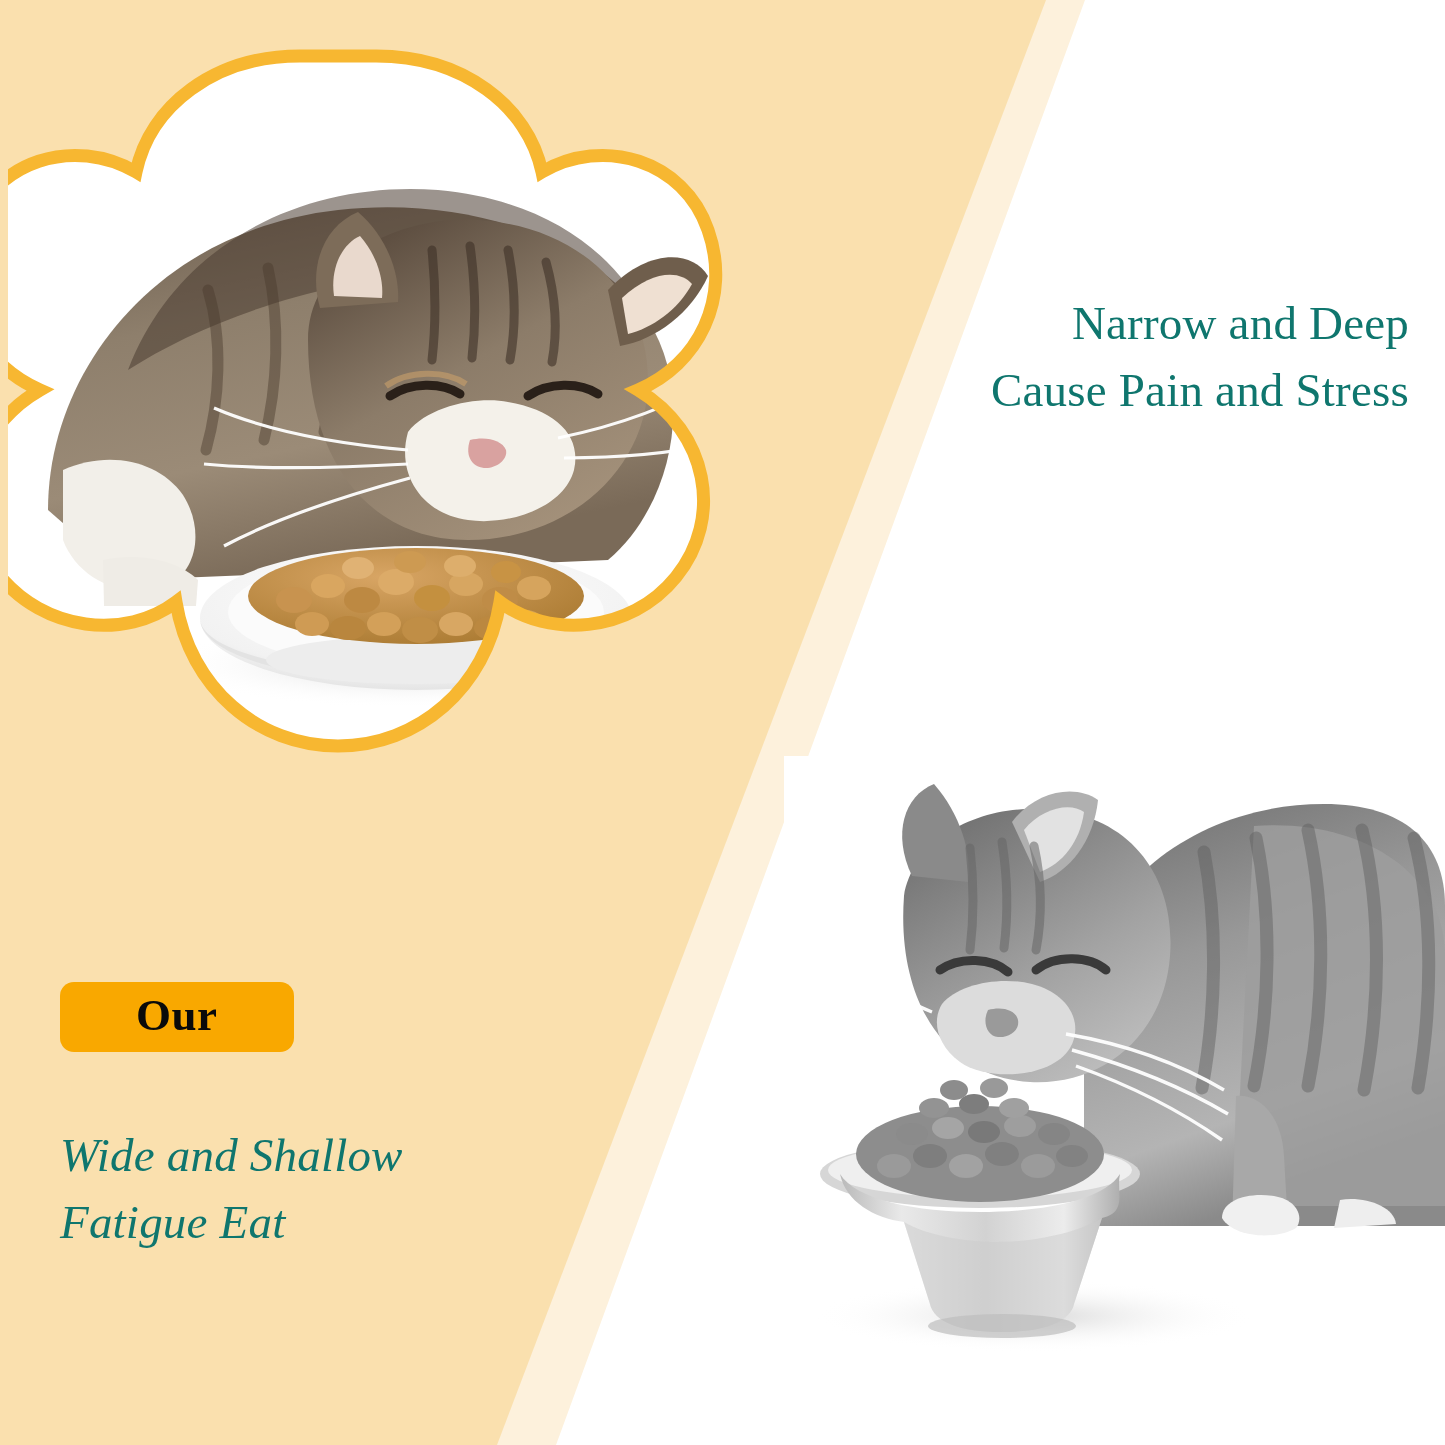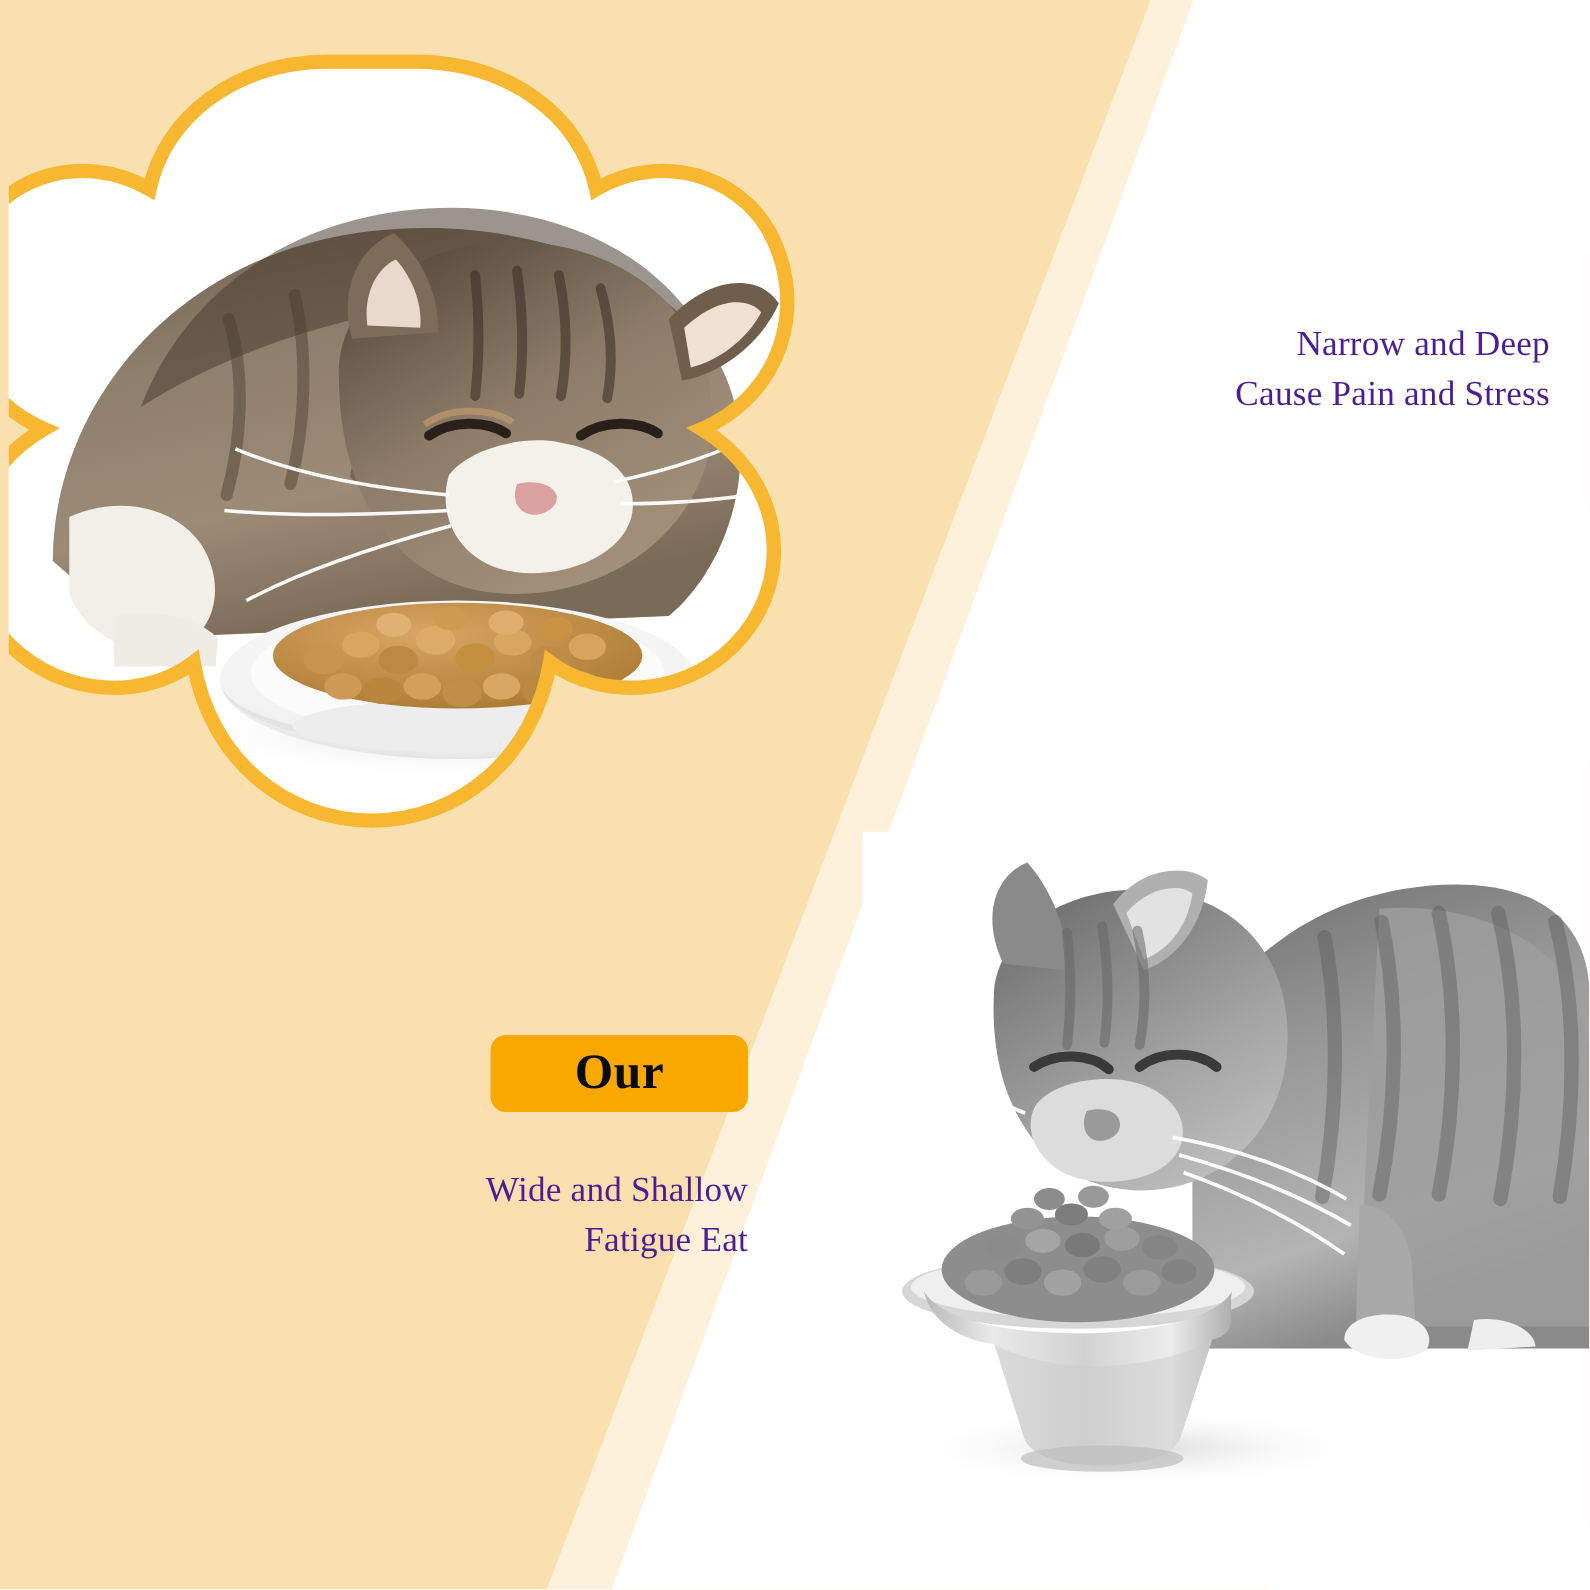--- a/index.html
+++ b/index.html
@@ -71,37 +71,37 @@
     font-size: 45px;
     line-height: 1;
     color: #0a0a0a;
     letter-spacing: .5px;
   }
   .badge-other { background: #C2C2C2; }
   .badge-our   { background: #F9A800; }
 
   .feature-list {
     margin-top: 42px;
-    font-size: 32px;
+    font-size: 47px;
     line-height: 1.42;
-    color: #4c1d95;
+    color: #0f766e;
     letter-spacing: .2px;
   }
   .feature-list div { white-space: nowrap; }
 
   
   .our-col {
     position: absolute;
     left: 60px;
-    top: 941px;
+    top: 982px;
     width: 620px;
-    text-align: right;
+    text-align: left;
   }
   .our-col .badge-our { padding: 11px 76px 14px 76px; }
-  .our-col .feature-list { margin-top: 48px; }
+  .our-col .feature-list { margin-top: 70px; font-style: italic; }
 
   
   .gray-cat {
     position: absolute;
     left: 784px;
     top: 756px;
     width: 661px;
     height: 620px;
   }
   .gray-cat svg { display:block; width:100%; height:100%; }

